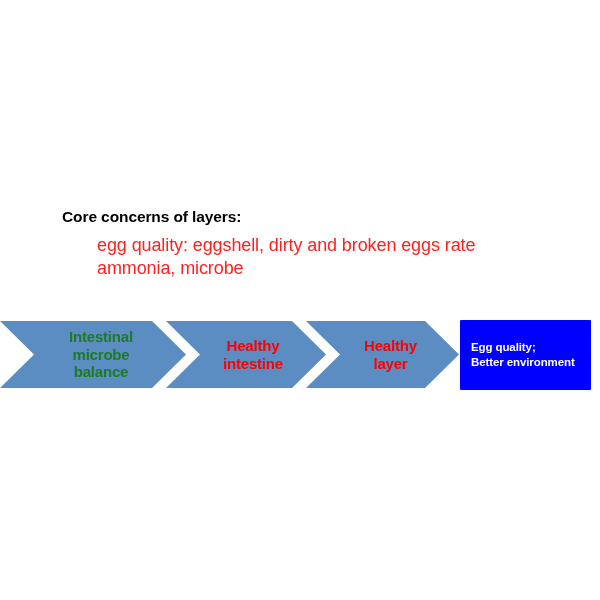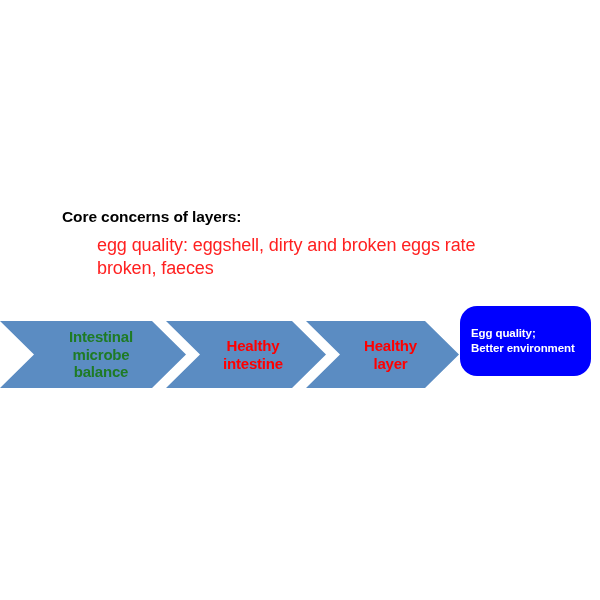--- a/index.html
+++ b/index.html
@@ -115,25 +115,25 @@
   .chevron-3 .chevron-label {
     color: #FF0000;
     padding-left: 22px;
     padding-right: 6px;
   }
 
   
   .outcome-box {
     position: absolute;
     left: 460px;
-    top: 306px;
+    top: 320px;
     width: 131px;
     height: 70px;
     background: #0000FF;
-    border-radius: 17px;
+    border-radius: 1px;
     box-sizing: border-box;
     display: flex;
     align-items: center;
   }
 
   .outcome-label {
     color: #FFFFFF;
     font-size: 11.5px;
     font-weight: bold;
     line-height: 15px;
@@ -144,21 +144,21 @@
 </style>
 </head>
 <body>
 
 <div id="slide">
 
   <div class="text-block">
     <div class="heading">Core concerns of layers:</div>
     <div class="bullet-list">
       <div class="bullet-line">egg quality: eggshell, dirty and broken eggs rate</div>
-      <div class="bullet-line">broken, faeces</div>
+      <div class="bullet-line">ammonia, microbe</div>
     </div>
   </div>
 
   <div class="flow">
 
     <div class="chevron chevron-1">
       <div class="chevron-label">Intestinal
 microbe
 balance</div>
     </div>

